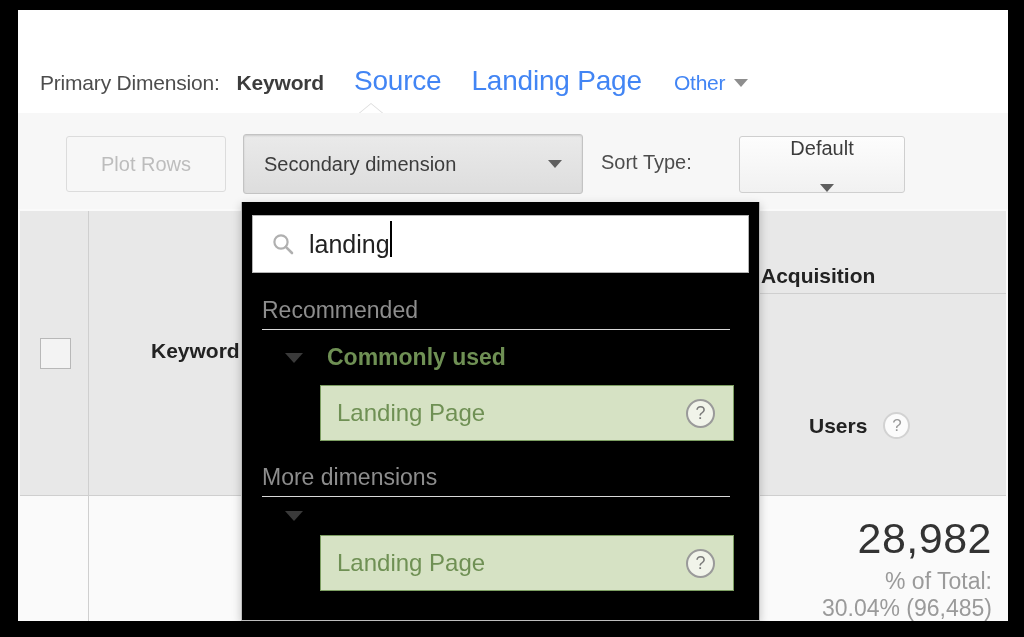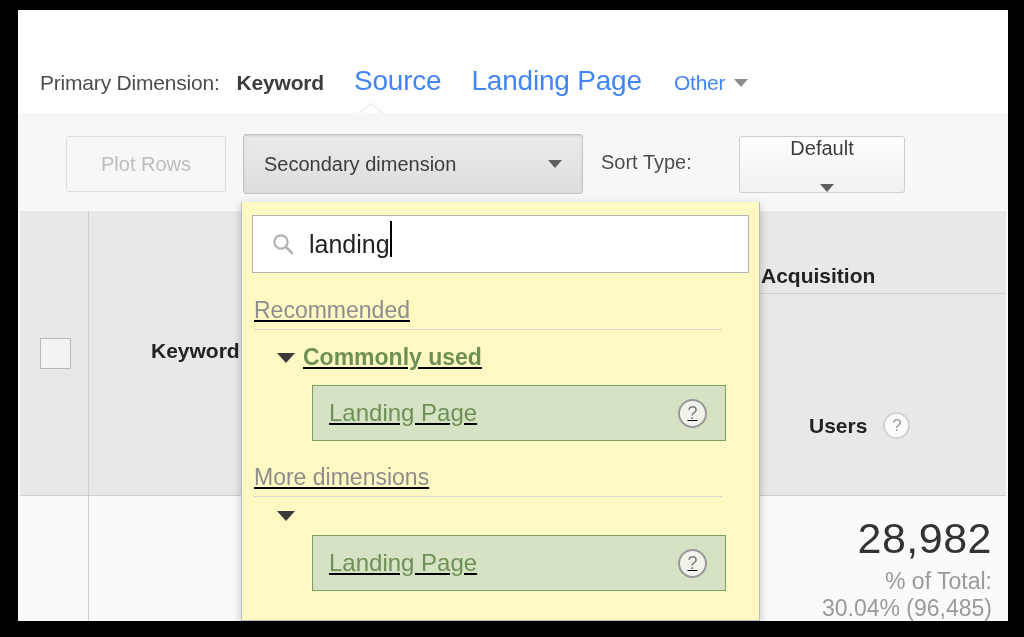--- a/index.html
+++ b/index.html
@@ -255,21 +255,21 @@
     white-space: nowrap;
   }
 
   
   .dd-panel {
     position: absolute;
     left: 223px; top: 192px;
     width: 519px;
     height: 419px;
     box-sizing: border-box;
-    background: #fef9c3;
+    background: #000000;
     border: 1px solid #bdbdbd;
     border-top: none;
     box-shadow: 0 3px 9px rgba(0,0,0,.22);
     overflow: hidden;
   }
   .dd-search-wrap {
     position: absolute;
     left: 10px; top: 13px;
     width: 497px; height: 58px;
     box-sizing: border-box;
@@ -296,41 +296,41 @@
   }
   .dd-caret-text {
     position: absolute;
     left: 171px; top: 19px;
     width: 2px; height: 36px;
     background: #000000;
   }
 
   .dd-section {
     position: absolute;
-    left: 12px;
+    left: 20px;
     width: 478px;
-    text-decoration: underline;
   }
   .dd-sec-title {
     font-size: 23px;
     color: #8d8d8d;
     padding-bottom: 5px;
     white-space: nowrap;
   }
   .dd-sec-rule {
     height: 1px;
     background: #d8d8d8;
     width: 468px;
   }
   .dd-group {
     display: flex;
     align-items: center;
     margin-top: 14px;
     margin-left: 23px;
     cursor: pointer;
+    gap: 16px;
   }
   .tri-down {
     width: 0; height: 0;
     border-left: 9px solid transparent;
     border-right: 9px solid transparent;
     border-top: 10px solid #3a3a3a;
     margin-right: 8px;
     flex: none;
   }
   .dd-group-label {

